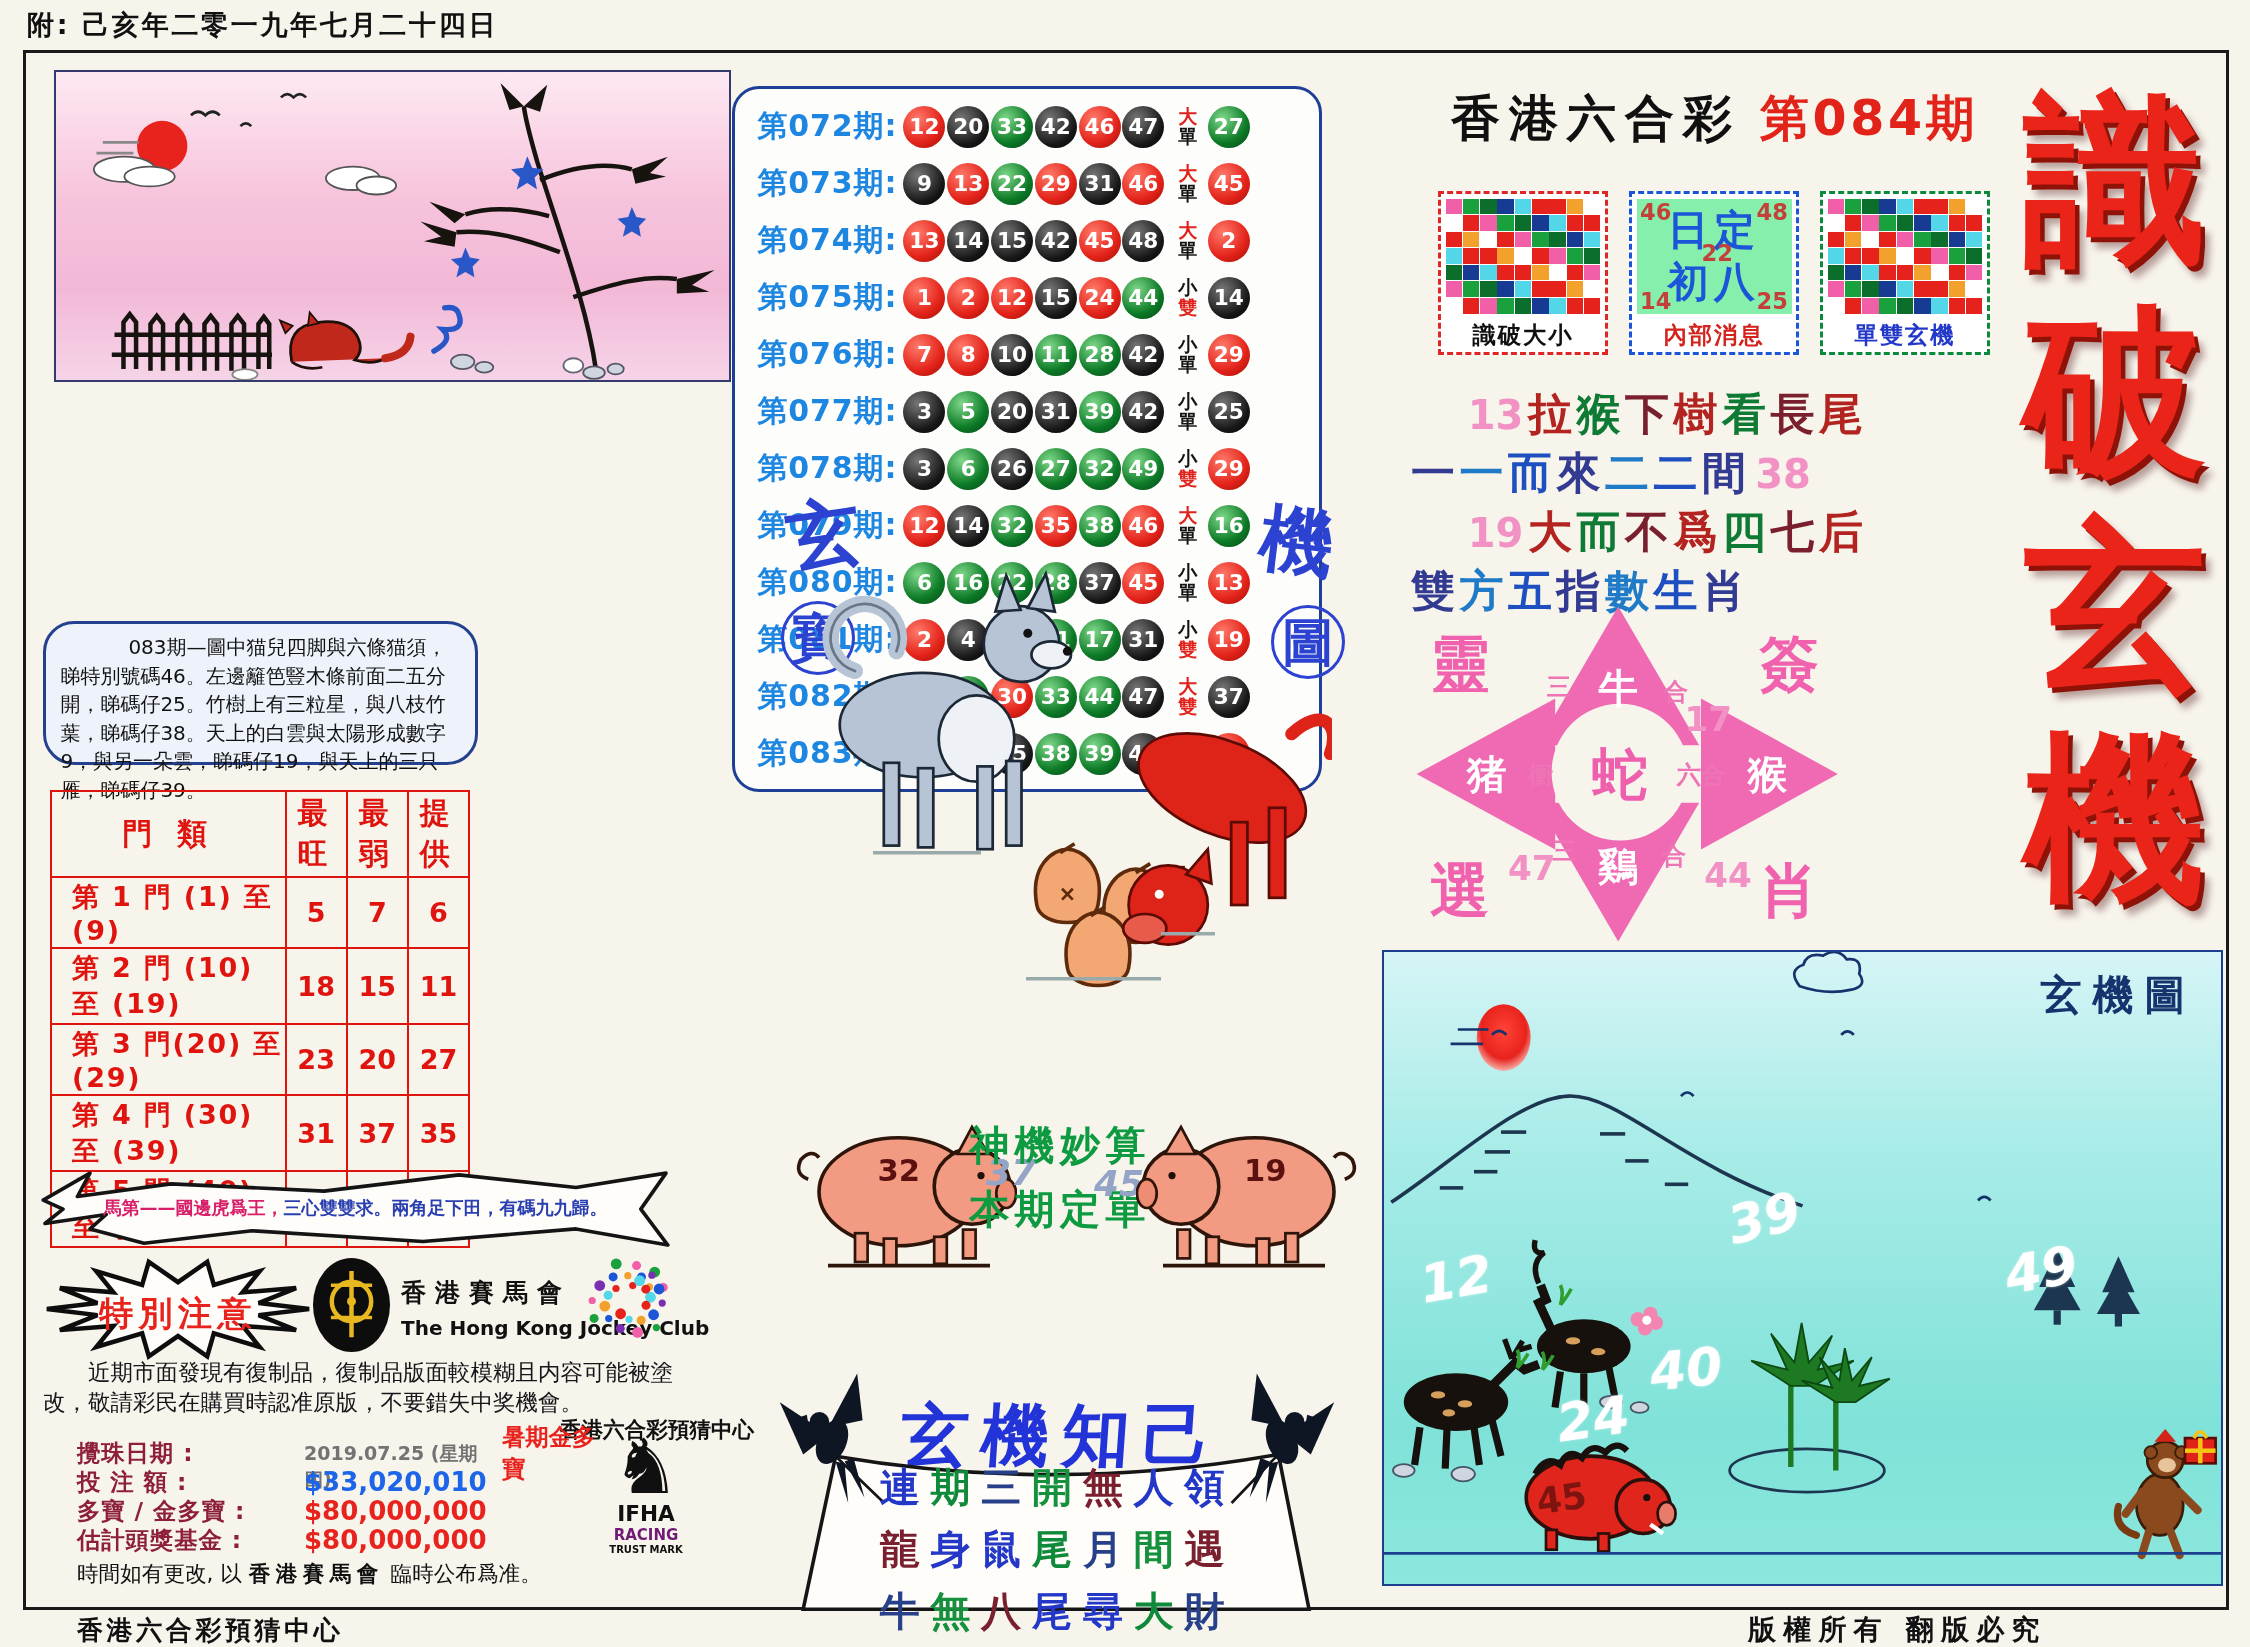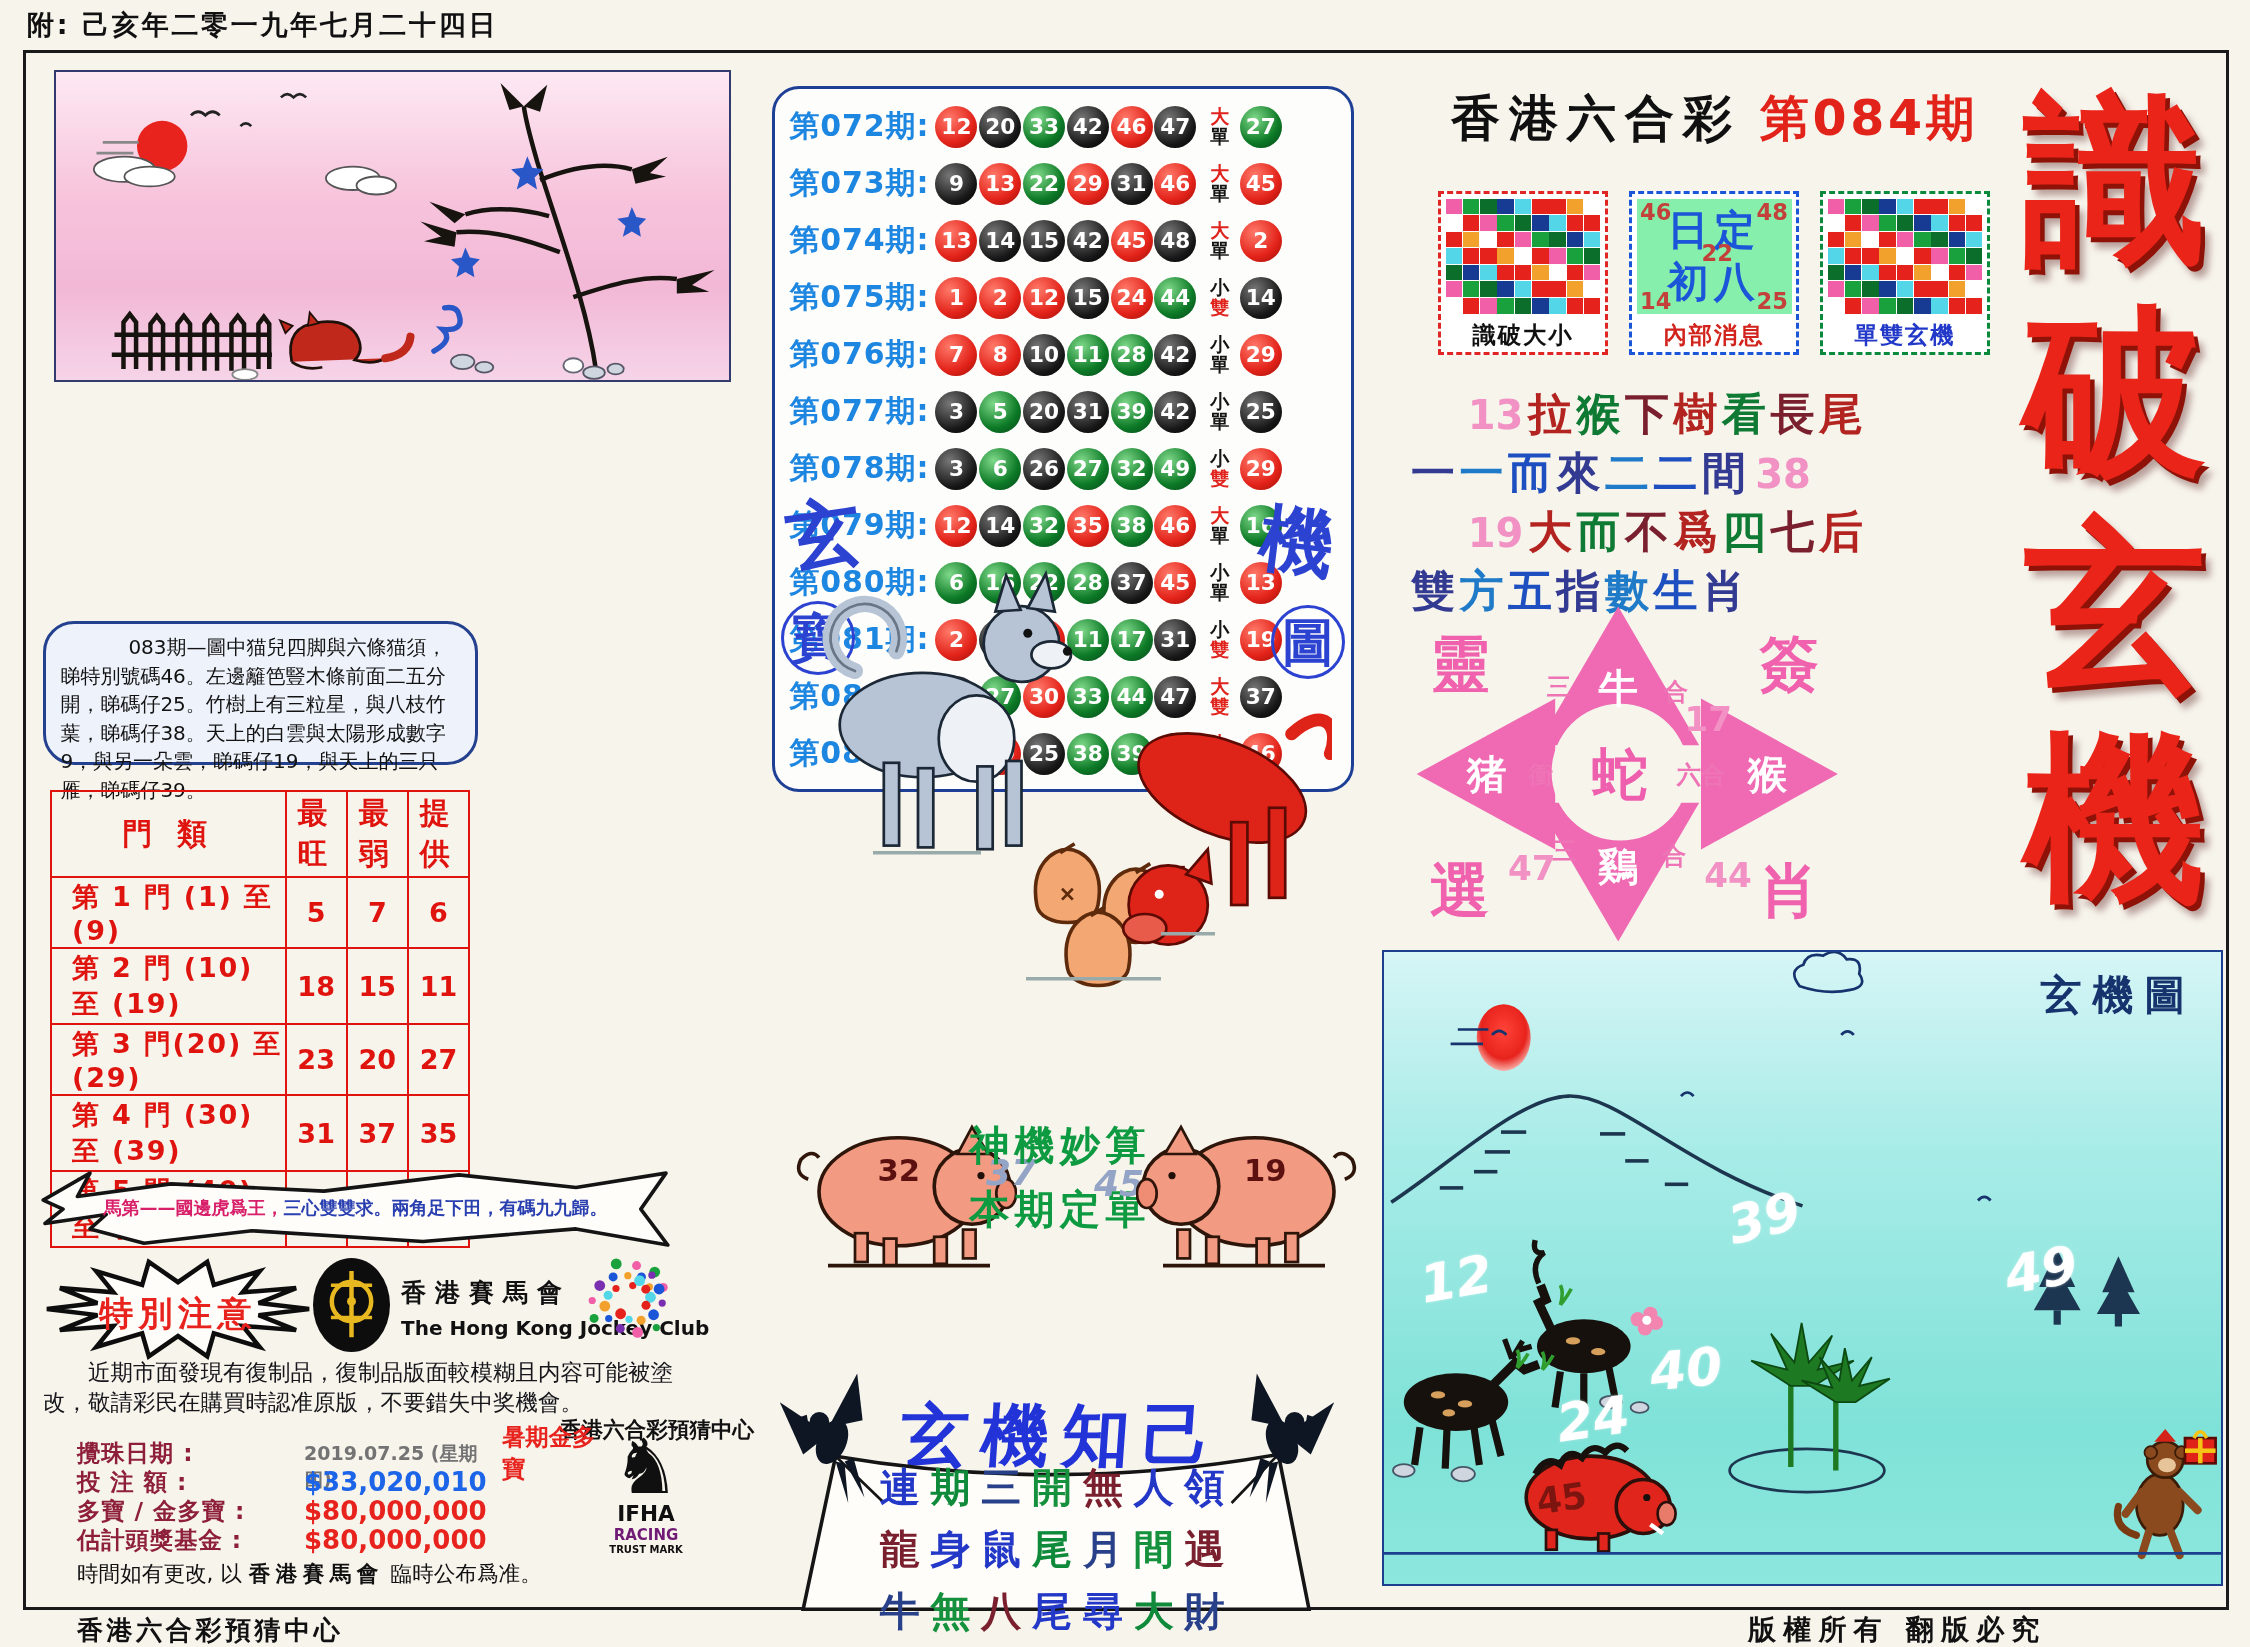--- a/index.html
+++ b/index.html
@@ -277,21 +277,21 @@
 
   <div class="abs" style="left:583px;top:1433px;width:126px;text-align:center;">
     <div style="font-size:76px;line-height:0.9;color:#101010;">♞</div>
     <div style="font-size:21.6px;font-weight:900;color:#101010;">IFHA</div>
     <div style="font-size:15px;font-weight:bold;color:#701a75;">RACING</div>
     <div style="font-size:10px;font-weight:bold;color:#101010;">TRUST MARK</div>
   </div>
 
   <div class="abs" style="left:77px;top:1613px;font-size:26px;font-weight:bold;color:#111;letter-spacing:3.6px;">香港六合彩預猜中心</div>
 
-  <div class="abs results-box" style="left:772px;top:86px;width:576px;height:691px;padding-top:9px;">
+  <div class="abs results-box" style="left:732px;top:86px;width:576px;height:691px;padding-top:9px;padding-left:8px;">
     <div id="results-rows">
         <div class="rrow">
           <span class="rlabel">第072期:</span>
           <span class="ball red">12</span>
           <span class="ball black">20</span>
           <span class="ball green">33</span>
           <span class="ball black">42</span>
           <span class="ball red">46</span>
           <span class="ball black">47</span>
           <span class="rtag">

